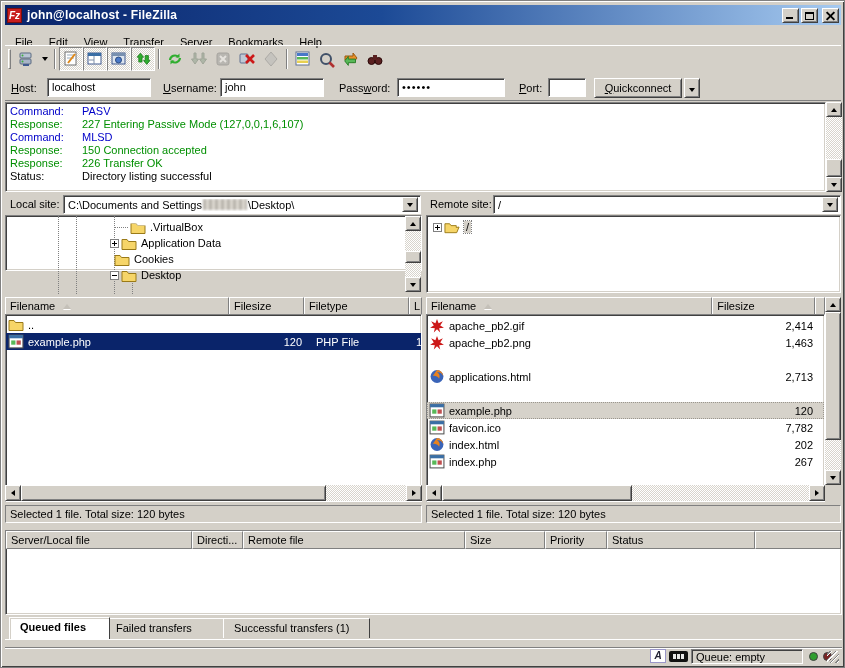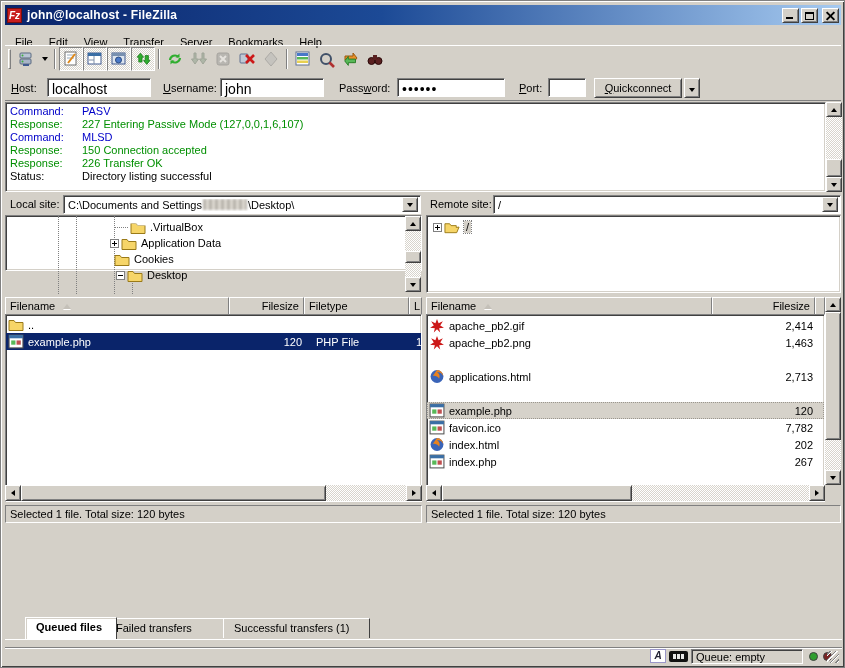--- a/index.html
+++ b/index.html
@@ -40,21 +40,21 @@
   .ar-dn{width:0;height:0;border-left:3px solid transparent;border-right:3px solid transparent;border-top:4px solid #000}
   .ar-up-s{width:0;height:0;border-left:3px solid transparent;border-right:3px solid transparent;border-bottom:4px solid #000}
   .ar-lf{width:0;height:0;border-top:3px solid transparent;border-bottom:3px solid transparent;border-right:4px solid #000}
   .ar-rt{width:0;height:0;border-top:3px solid transparent;border-bottom:3px solid transparent;border-left:4px solid #000}
   
   .qbar{left:4px;top:70px;width:836px;height:30px;border-bottom:1px solid #808080}
   .qlabel{position:absolute;top:81px}
   .ul{text-decoration:underline}
   .qinput{position:absolute;top:77px;height:19px;background:#fff;border:1px solid #808080;
           border-right-color:#fff;border-bottom-color:#fff;box-shadow:inset 1px 1px 0 #404040;
-          padding:2px 4px;font-size:14px}
+          padding:2px 4px;font-size:11px}
   .qbtn{position:absolute;top:77px;height:20px;background:#d4d0c8;text-align:center;padding-top:3px}
   
   .log{left:4px;top:101px;width:821px;height:90px;background:#fff;padding:2px 0}
   .logline{display:flex;height:13px;line-height:13px}
   .loglabel{width:76px;padding-left:4px;flex:none}
   .lg-cmd{color:#0000c8}.lg-rsp{color:#008f00}.lg-sts{color:#000}
   .sbtn{background:#d4d0c8;border:1px solid #fff;border-right-color:#404040;border-bottom-color:#404040;
         box-shadow:inset 1px 1px 0 #d4d0c8,inset -1px -1px 0 #808080;display:flex;align-items:center;justify-content:center}
   .sthumb{background:#d4d0c8;border:1px solid #fff;border-right-color:#404040;border-bottom-color:#404040;
         box-shadow:inset 1px 1px 0 #d4d0c8,inset -1px -1px 0 #808080}
@@ -74,21 +74,21 @@
   .expander .ph{left:1px;top:3px;width:5px;height:1px}
   .expander .pv{left:3px;top:1px;width:1px;height:5px}
   .dotv{position:absolute;border-left:1px dotted #808080;width:0}
   .doth{position:absolute;border-top:1px dotted #808080;height:0}
   .tlabel{margin-left:4px;white-space:nowrap}
   .tlabel.sel{background:#d4d0c8;outline:1px dotted #808080;padding:0 2px}
   
   .hdr{position:absolute;top:296px;height:18px;display:flex}
   .hcell{background:#d4d0c8;border:1px solid #fff;border-right-color:#808080;border-bottom-color:#808080;
          padding:2px 4px;display:flex;align-items:center;white-space:nowrap;overflow:hidden}
-  .hcell.num{justify-content:flex-end}
+  .hcell.num{justify-content:flex-start}
   .sortar{width:0;height:0;border-left:4px solid transparent;border-right:4px solid transparent;
           border-bottom:5px solid #c4c0b8;margin-left:8px;filter:drop-shadow(0 1px 0 #fff)}
   .list{position:absolute;background:#fff}
   .lrow{position:absolute;height:17px;display:flex;align-items:center;width:100%}
   .lrow.selblue{background:#0a246a;color:#fff}
   .lrow.selgray{background:#d6d2ca;outline:1px dotted #9a968e;outline-offset:-1px}
   .fic{width:16px;height:15px;margin-left:2px;flex:none;display:flex;align-items:center;justify-content:center}
   .fname{margin-left:4px;white-space:nowrap}
   .fsize{position:absolute;text-align:right}
   .ftype{position:absolute;white-space:nowrap}
@@ -341,21 +341,21 @@
           <path d="M1 3h5l1.5 2H15v8H1z" fill="#f6d568" stroke="#9a7a18"></path>
         </svg>
       <span class="tlabel">Application Data</span>
     </div>
     <div class="trow" style="left:106px;top:35px">
       <svg class="fic" width="16" height="14" viewBox="0 0 16 14">
           <path d="M1 3h5l1.5 2H15v8H1z" fill="#f6d568" stroke="#9a7a18"></path>
         </svg>
       <span class="tlabel">Cookies</span>
     </div>
-    <div class="trow" style="left:110px;top:51px">
+    <div class="trow" style="left:104px;top:51px">
       <span class="expander">
           <span class="ph"></span>
         </span>
       <svg class="fic" width="16" height="14" viewBox="0 0 16 14">
           <path d="M1 3h5l1.5 2H15v8H1z" fill="#f6d568" stroke="#9a7a18"></path>
         </svg>
       <span class="tlabel">Desktop</span>
     </div>
     <div class="dotv" style="left:126px;top:67px;height:11px"></div>
   </div>
@@ -526,22 +526,45 @@
       </div>
     <div class="sthumb" style="width:190px;height:16px"></div>
     <div class="dither" style="flex:1;height:16px"></div>
     <div class="sbtn" style="width:16px;height:16px">
         <span class="ar-rt"></span>
       </div>
   </div>
 
   <div class="statusrow" style="left:425px;width:415px">Selected 1 file. Total size: 120 bytes</div>
 
-
-  <div class="tab active" style="left:24px;width:92px">Queued files</div>
+  <div class="abs qpanel sunken">
+    <div class="qhdr">
+      <div class="hcell" style="width:186px">
+          <span>Server/Local file</span>
+        </div>
+      <div class="hcell" style="width:51px">
+          <span>Directi...</span>
+        </div>
+      <div class="hcell" style="width:222px">
+          <span>Remote file</span>
+        </div>
+      <div class="hcell num" style="width:80px">
+          <span>Size</span>
+        </div>
+      <div class="hcell" style="width:62px">
+          <span>Priority</span>
+        </div>
+      <div class="hcell" style="width:148px">
+          <span>Status</span>
+        </div>
+      <div class="hcell" style="flex:1"></div>
+    </div>
+  </div>
+
+  <div class="tab active" style="left:8px;width:101px">Queued files</div>
   <div class="tab" style="left:104px;width:122px">Failed transfers</div>
   <div class="tab" style="left:222px;width:147px">Successful transfers (1)</div>
   <div class="abs tabline"></div>
 
   <div class="abs statusbar"></div>
   <div class="aicon" style="left:649px">A</div>
   <div class="badge" style="left:668px">
       <i></i>
       <i></i>
       <i></i>

